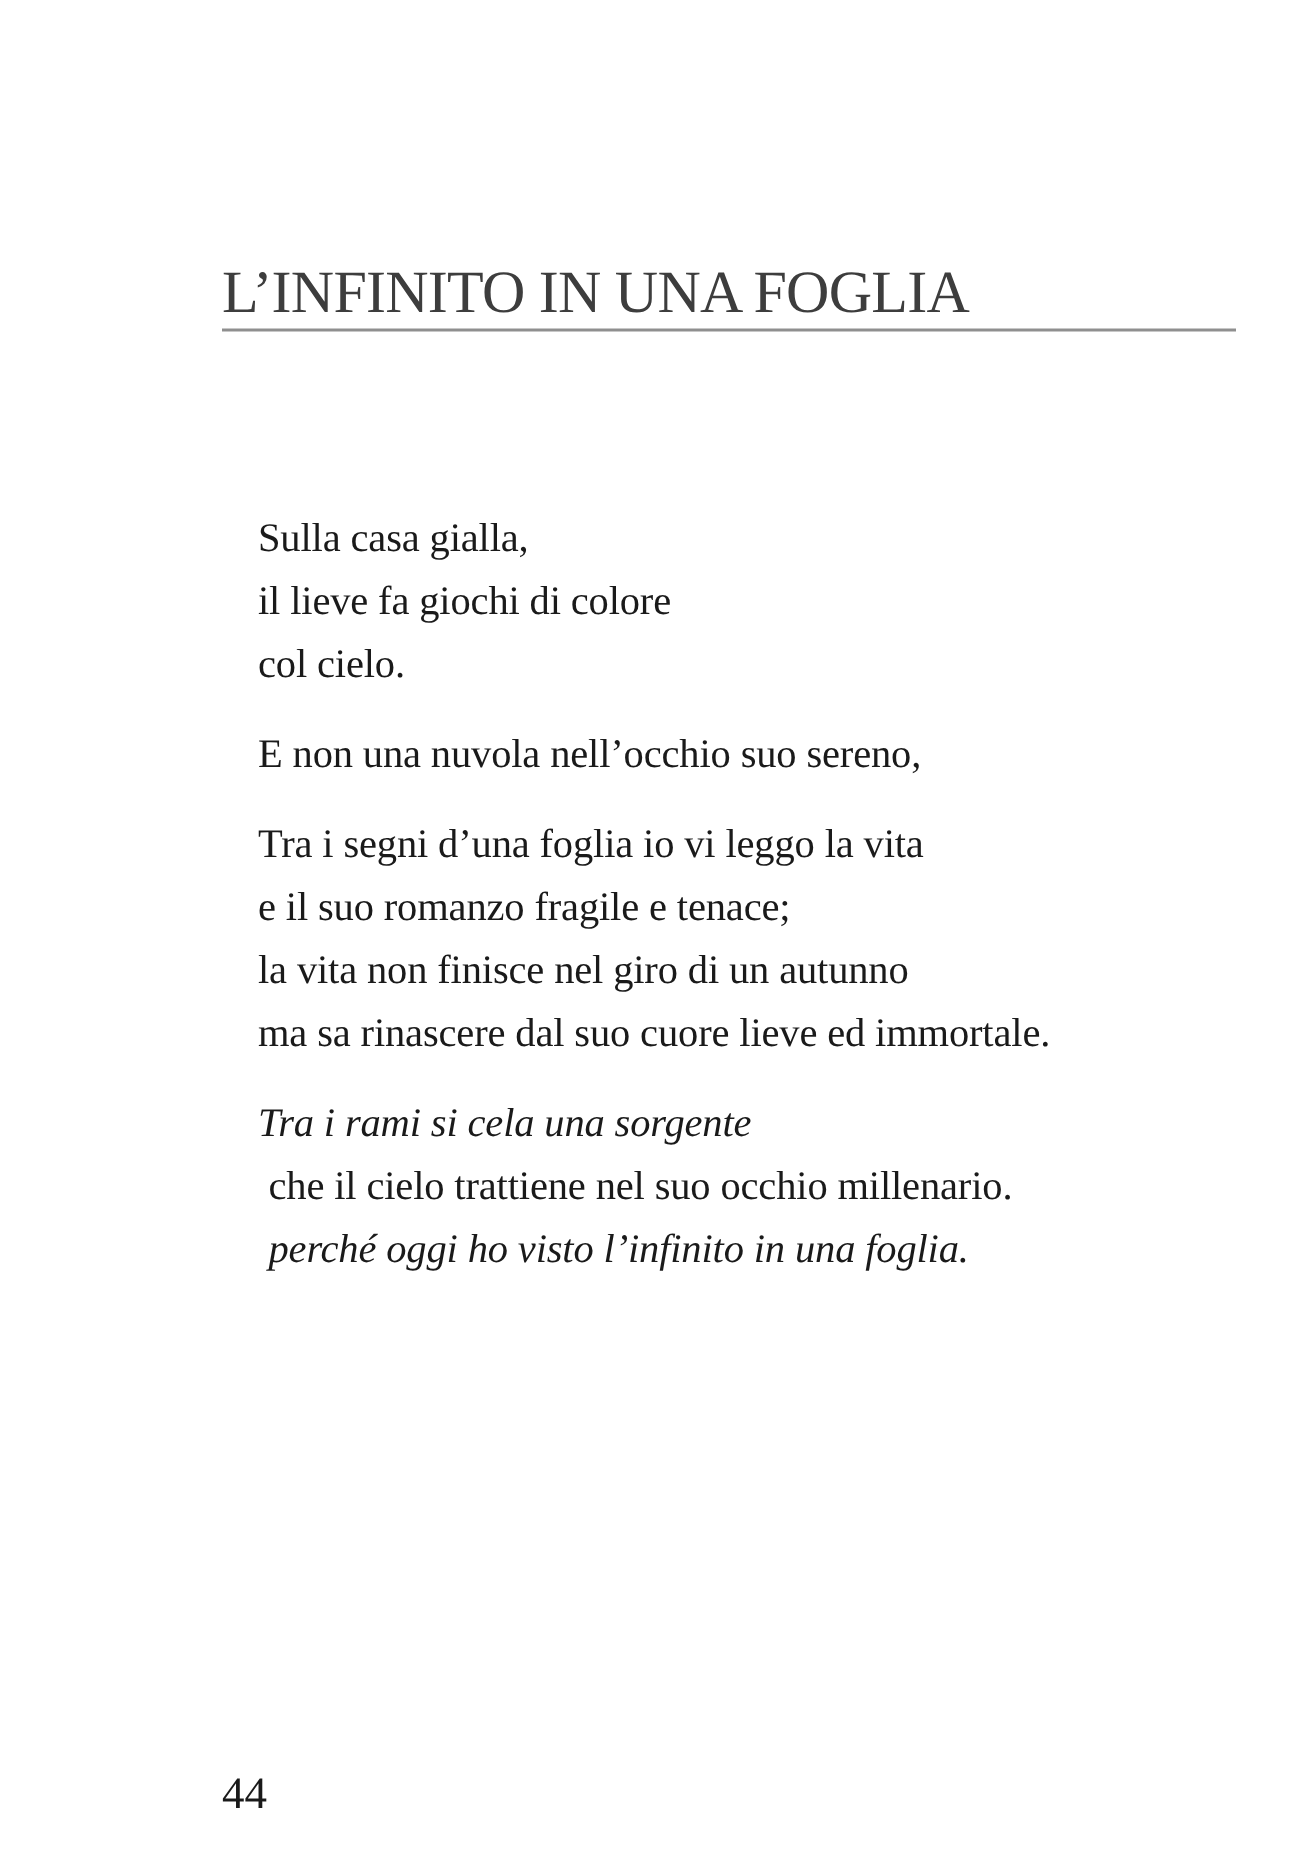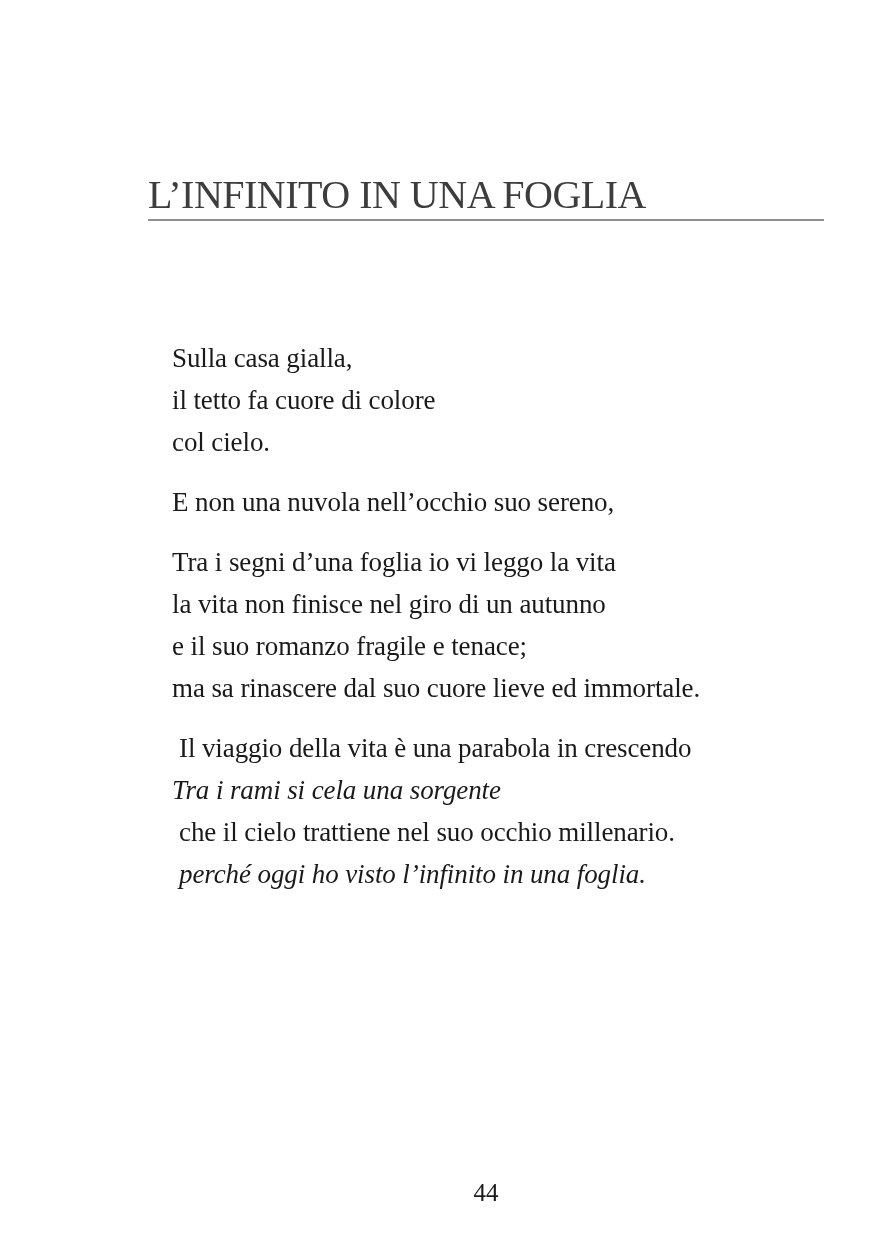--- a/index.html
+++ b/index.html
@@ -45,47 +45,46 @@
   }
   .stanza { margin-bottom: 30px; }
   .line { white-space: pre; }
   .line.italic { font-style: italic; }
   .line.indent { padding-left: 7px; }
   .page-number {
     position: absolute;
     left: 100px;
     top: 1131px;
     width: 676px;
-    text-align: center;
-    font-size: 25px;
+    text-align: left;
+    font-size: 30px;
     color: var(--c-text, #1a1a1a);
   }
 </style>
 </head>
 <body>
 
 <div class="page">
   <h1 class="title">L’INFINITO IN UNA FOGLIA</h1>
   <div class="rule"></div>
   <div class="poem">
       <div class="stanza">
         <p class="line">Sulla casa gialla,</p>
-        <p class="line">il tetto fa cuore di colore</p>
+        <p class="line">il lieve fa giochi di colore</p>
         <p class="line">col cielo.</p>
       </div>
       <div class="stanza">
         <p class="line">E non una nuvola nell’occhio suo sereno,</p>
       </div>
       <div class="stanza">
         <p class="line">Tra i segni d’una foglia io vi leggo la vita</p>
+        <p class="line">e il suo romanzo fragile e tenace;</p>
         <p class="line">la vita non finisce nel giro di un autunno</p>
-        <p class="line">e il suo romanzo fragile e tenace;</p>
         <p class="line">ma sa rinascere dal suo cuore lieve ed immortale.</p>
       </div>
       <div class="stanza">
-        <p class="line indent">Il viaggio della vita è una parabola in crescendo</p>
         <p class="line italic">Tra i rami si cela una sorgente</p>
         <p class="line indent">che il cielo trattiene nel suo occhio millenario.</p>
         <p class="line italic indent">perché oggi ho visto l’infinito in una foglia.</p>
       </div>
     </div>
   <div class="page-number">44</div>
 </div>
 
 </body></html>

